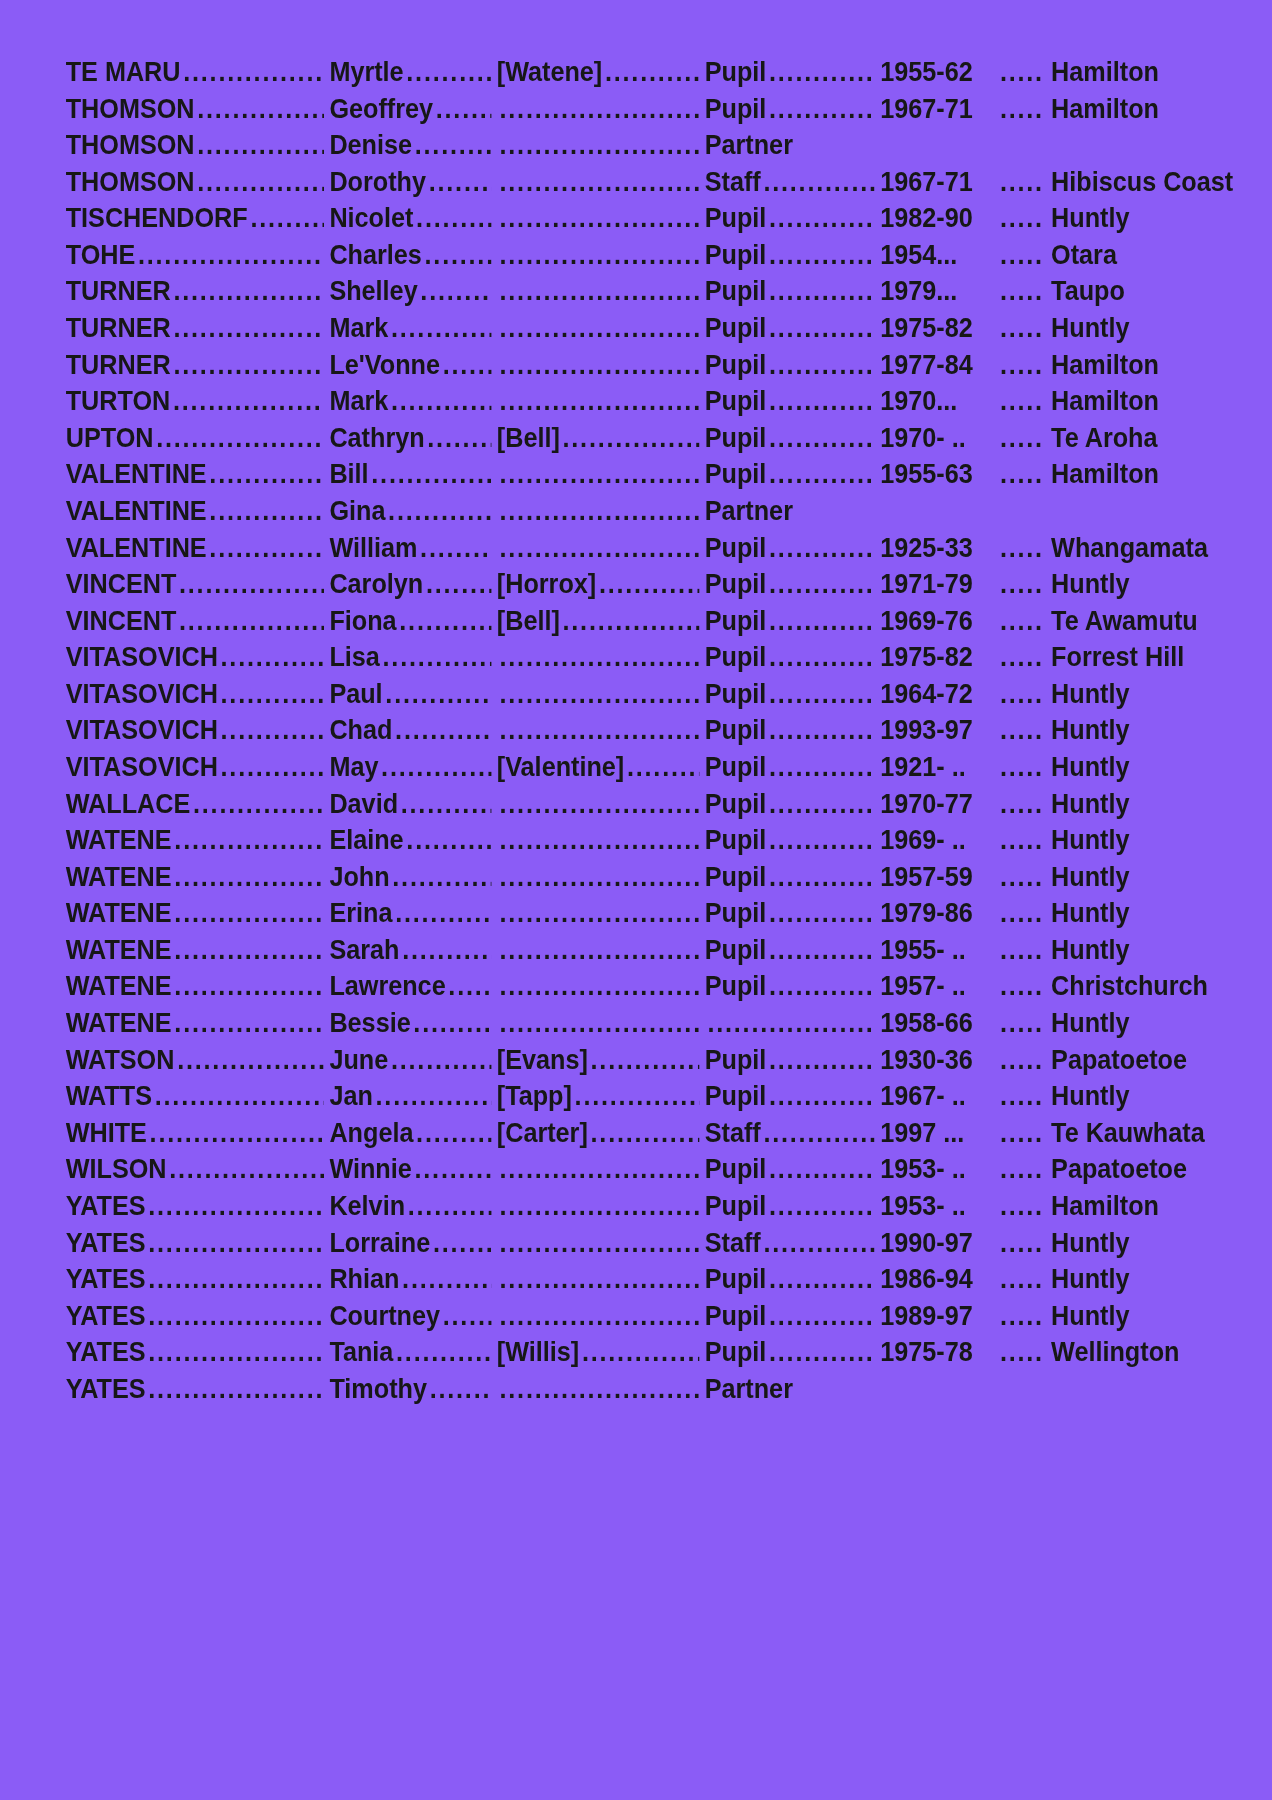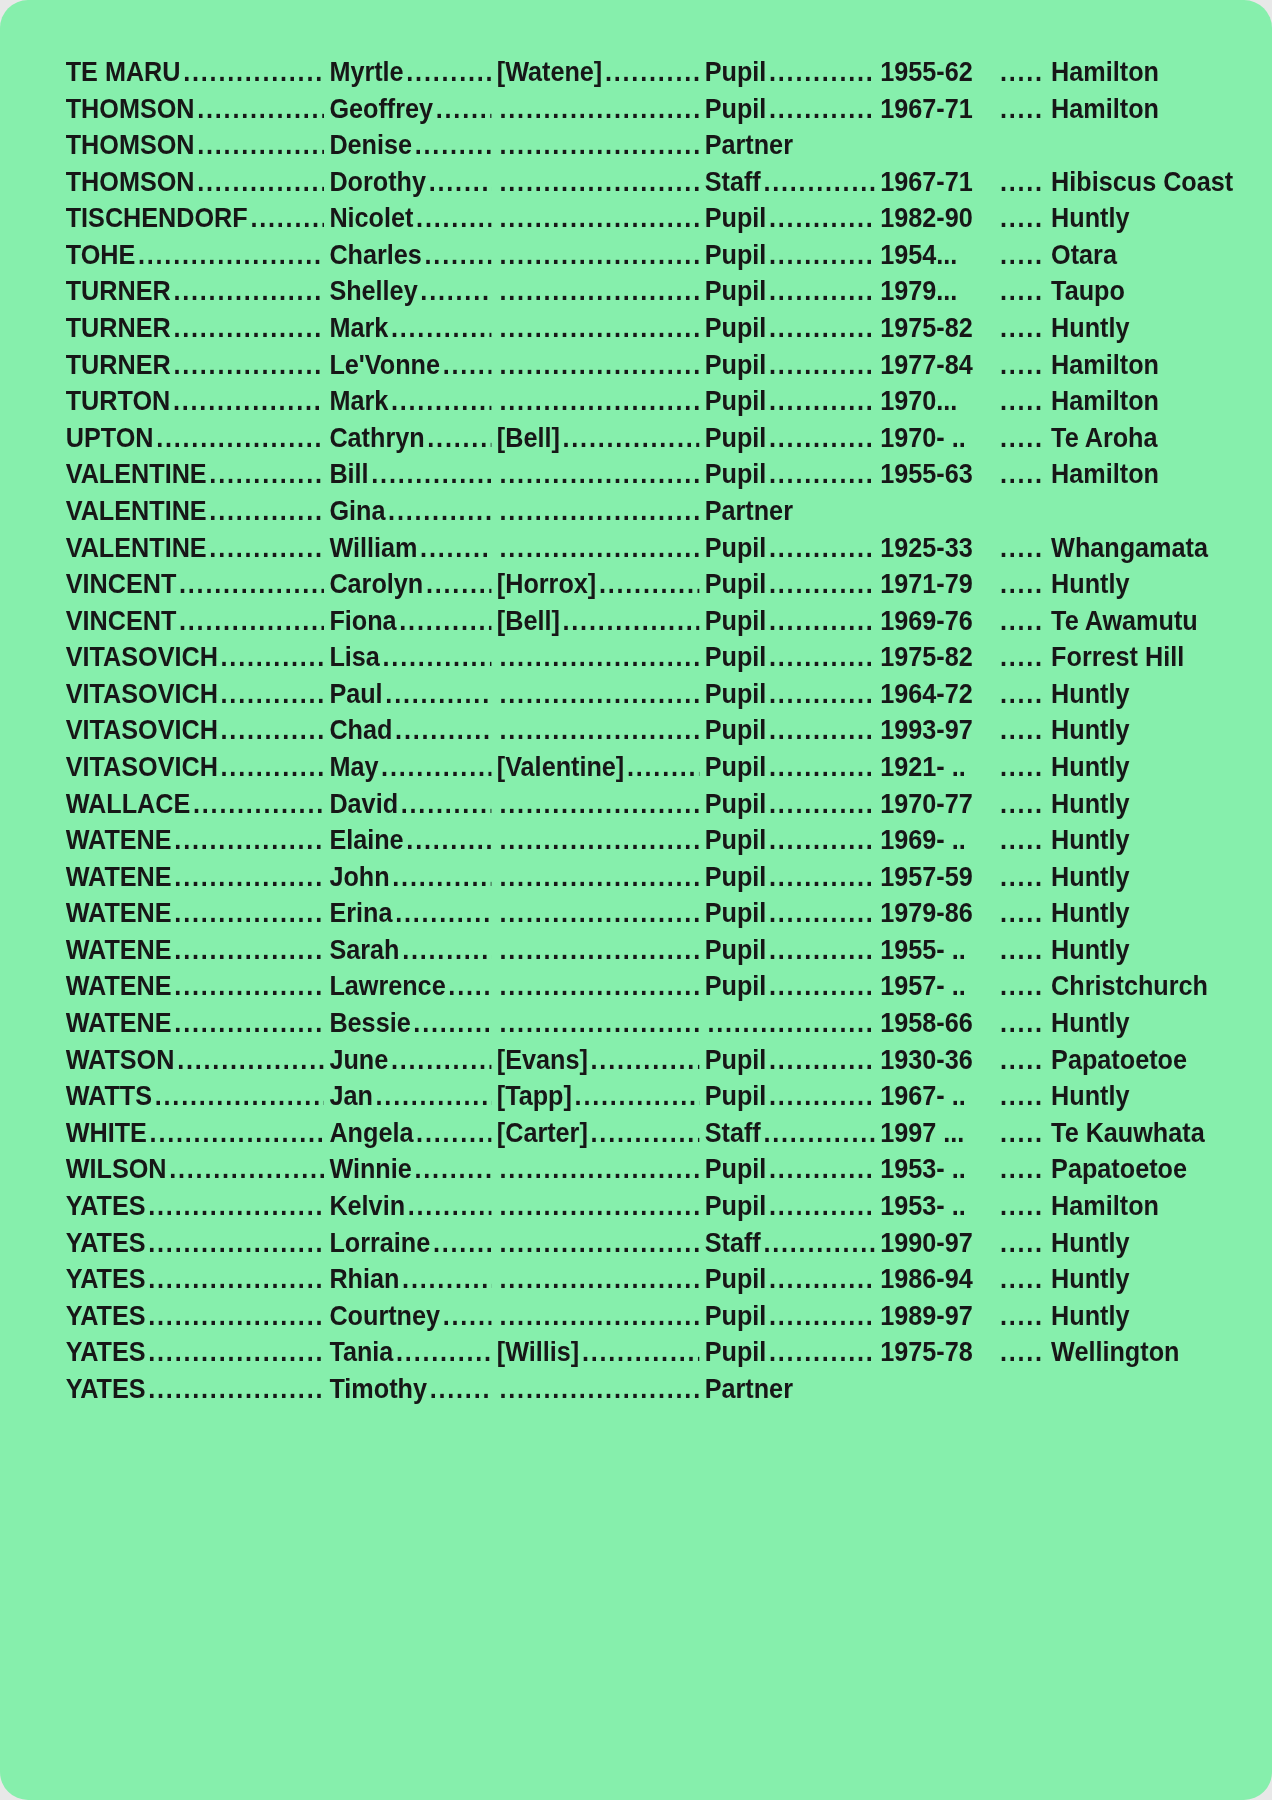--- a/index.html
+++ b/index.html
@@ -4,24 +4,23 @@
 <style>
   html, body {
     margin: 0;
     padding: 0;
     background: #e8e8e8;
   }
   .page {
     position: relative;
     width: 1272px;
     height: 1800px;
-    background: #86efac;
+    background: #8b5cf6;
     overflow: hidden;
     font-family: "Liberation Sans", "DejaVu Sans", sans-serif;
-    border-radius: 28px;
   }
   .rows {
     position: absolute;
     top: 54px;
     left: 0;
     width: 1413px;           
     transform: scaleX(0.9);  
     transform-origin: top left;
     padding-left: 73px;
     box-sizing: border-box;

